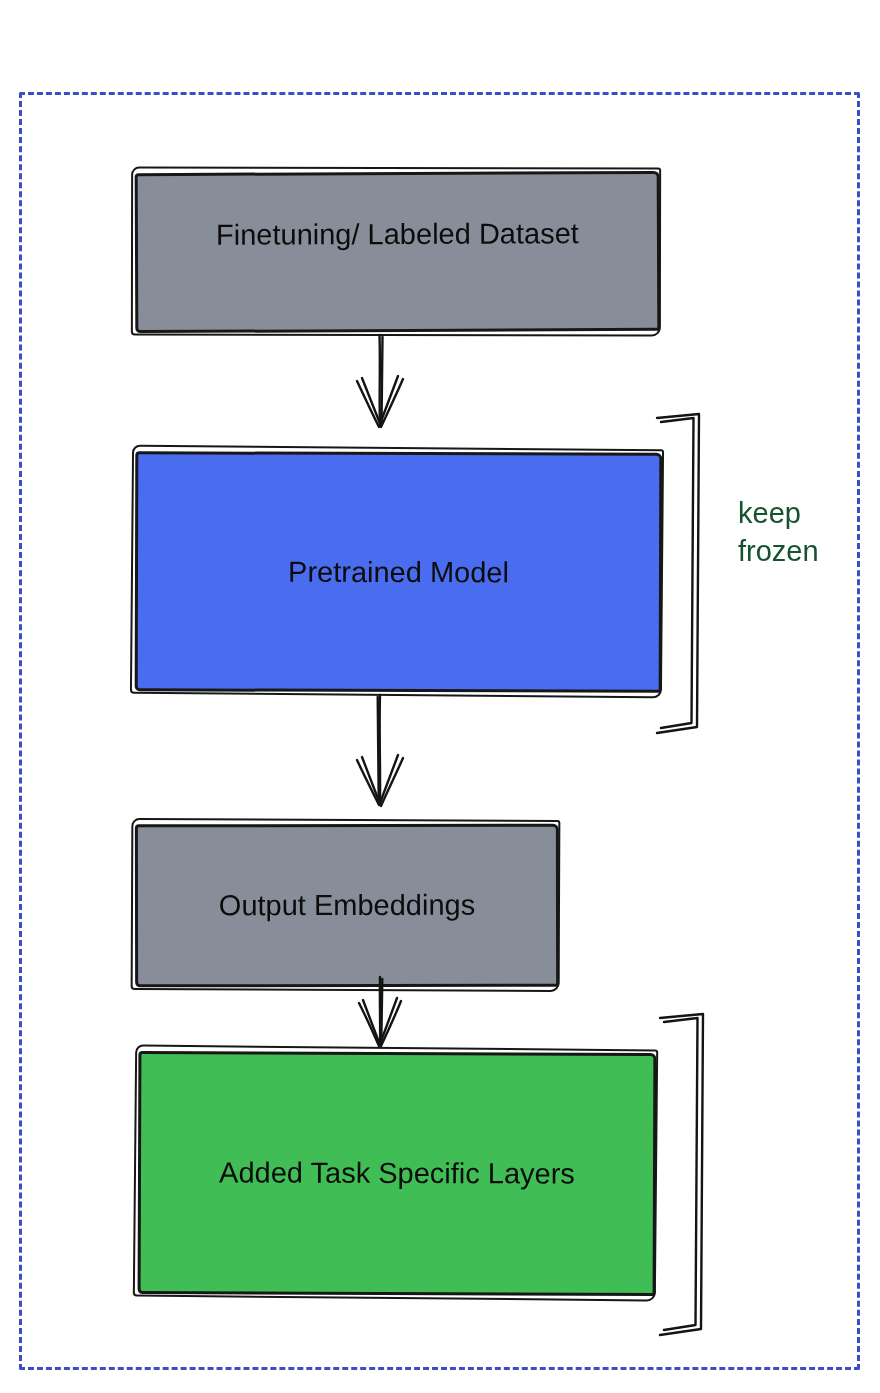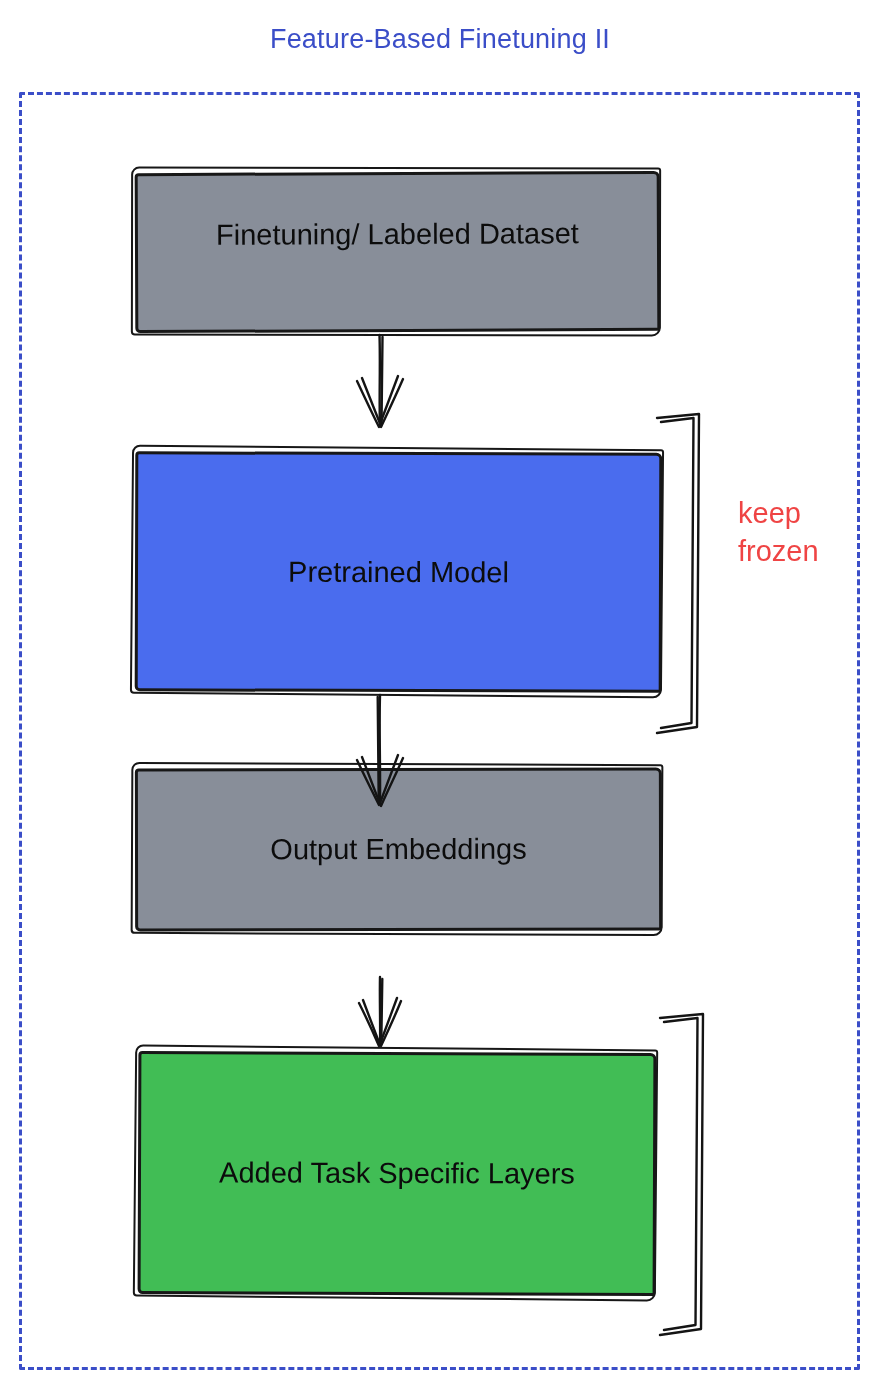--- a/index.html
+++ b/index.html
@@ -45,27 +45,27 @@
     content: "";
     position: absolute;
     inset: -8px -4px -7px -7px;
     border: 2px solid #171717;
     border-radius: 8px 3px 9px 4px;
     transform: rotate(.35deg);
     pointer-events: none;
   }
   #node-dataset    { left: 135px; top: 172px; width: 525px; height: 160px; padding-bottom: 36px; transform: rotate(-.25deg); }
   #node-pretrained { left: 135px; top: 452px; width: 527px; height: 240px; transform: rotate(.15deg); }
-  #node-embeddings { left: 135px; top: 768px; width: 527px; height: 163px; transform: rotate(-.1deg); }
+  #node-embeddings { left: 135px; top: 824px; width: 424px; height: 163px; transform: rotate(-.1deg); }
   #node-tasklayers { left: 138px; top: 1052px; width: 518px; height: 243px; transform: rotate(.2deg); }
   .side-label {
     position: absolute;
     font-size: 29px;
     line-height: 38px;
-    color: #ef4444;
+    color: #14532d;
     white-space: pre-line;
   }
   #label-frozen { left: 738px; top: 494px; }
   #label-train  { left: 738px; top: 1096px; }
   .overlay {
     position: absolute;
     left: 0; top: 0;
     pointer-events: none;
   }
   .ink path {
@@ -74,21 +74,20 @@
     fill: none;
     stroke-linecap: round;
     stroke-linejoin: round;
   }
 </style>
 </head>
 <body>
 
 <div class="canvas">
 
-  <div class="title" style="color: rgb(59, 78, 200);">Feature-Based Finetuning II</div>
 
   <div class="frame" style="border-color: rgb(59, 78, 200);"></div>
 
   <div class="node" id="node-dataset" style="background-color: rgb(136, 142, 153);">
     <span>Finetuning/ Labeled Dataset</span>
   </div>
 
   <div class="node" id="node-pretrained" style="background-color: rgb(74, 108, 238);">
     <span>Pretrained Model</span>
   </div>

